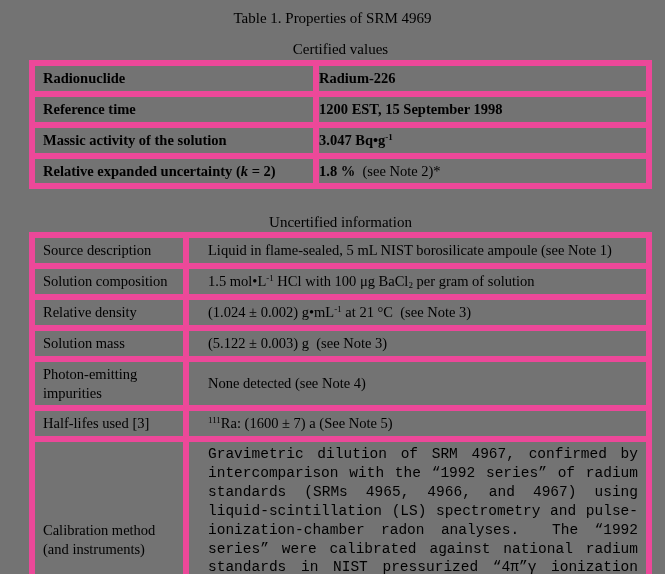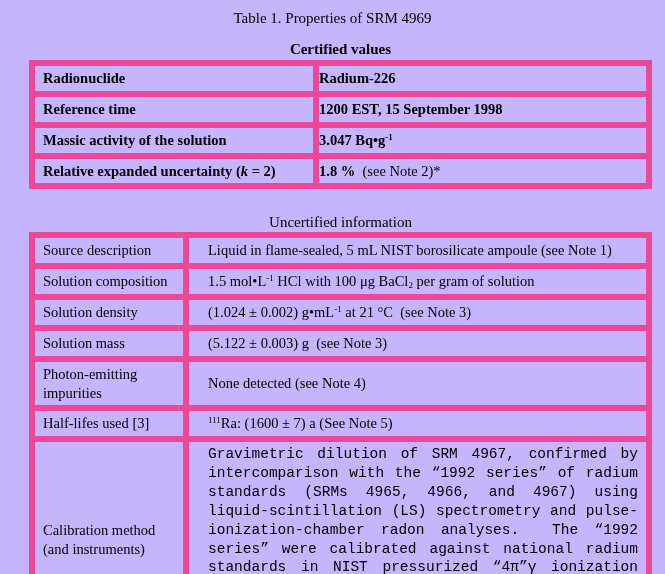--- a/index.html
+++ b/index.html
@@ -1,39 +1,39 @@
 <!DOCTYPE html>
 <html><head>
 <meta charset="utf-8">
 <style>
   * { box-sizing: border-box; }
   html, body { margin: 0; padding: 0; background: #ffffff; }
   .page {
     position: relative;
     width: 665px;
     height: 574px;
-    background: #c4b5fd;
+    background: #737373;
     color: #000000;
     font-family: "Liberation Serif", "DejaVu Serif", serif;
     overflow: hidden;
   }
   .title {
     padding-top: 9px;
     text-align: center;
     font-size: 15px;
     line-height: 18px;
   }
   .heading {
     width: 623px;
     margin: 13px 0 1px 29px;
     text-align: center;
     font-size: 15px;
     line-height: 19px;
   }
-  .heading.bold { font-weight: bold; }
+  .heading.bold { font-weight: normal; }
   .heading.second { margin-top: 24px; margin-bottom: 0; }
   table.tbl {
     border-collapse: collapse;
     table-layout: fixed;
     margin-left: 29px;
     width: 623px;
     font-size: 14.5px;
   }
   .tbl td {
     border: 6px solid #ec4899;
@@ -103,21 +103,21 @@
     <tbody>
       <tr class="row-h30">
         <td class="lbl"><span>Source description</span></td>
         <td class="val"><span>Liquid in flame-sealed, 5 mL NIST borosilicate ampoule (see Note 1)</span></td>
       </tr>
       <tr class="row-h30">
         <td class="lbl"><span>Solution composition</span></td>
         <td class="val"><span>1.5 mol•L</span><sup>-1</sup><span> HCl with 100 μg BaCl</span><sub>2</sub><span> per gram of solution</span></td>
       </tr>
       <tr class="row-h30">
-        <td class="lbl"><span>Solution density</span></td>
+        <td class="lbl"><span>Relative density</span></td>
         <td class="val"><span>(1.024 ± 0.002) g•mL</span><sup>-1</sup><span> at 21 °C &nbsp;(see Note 3)</span></td>
       </tr>
       <tr class="row-h30">
         <td class="lbl"><span>Solution mass</span></td>
         <td class="val"><span>(5.122 ± 0.003) g &nbsp;(see Note 3)</span></td>
       </tr>
       <tr class="row-h40">
         <td class="lbl"><span>Photon-emitting impurities</span></td>
         <td class="val"><span>None detected (see Note 4)</span></td>
       </tr>

